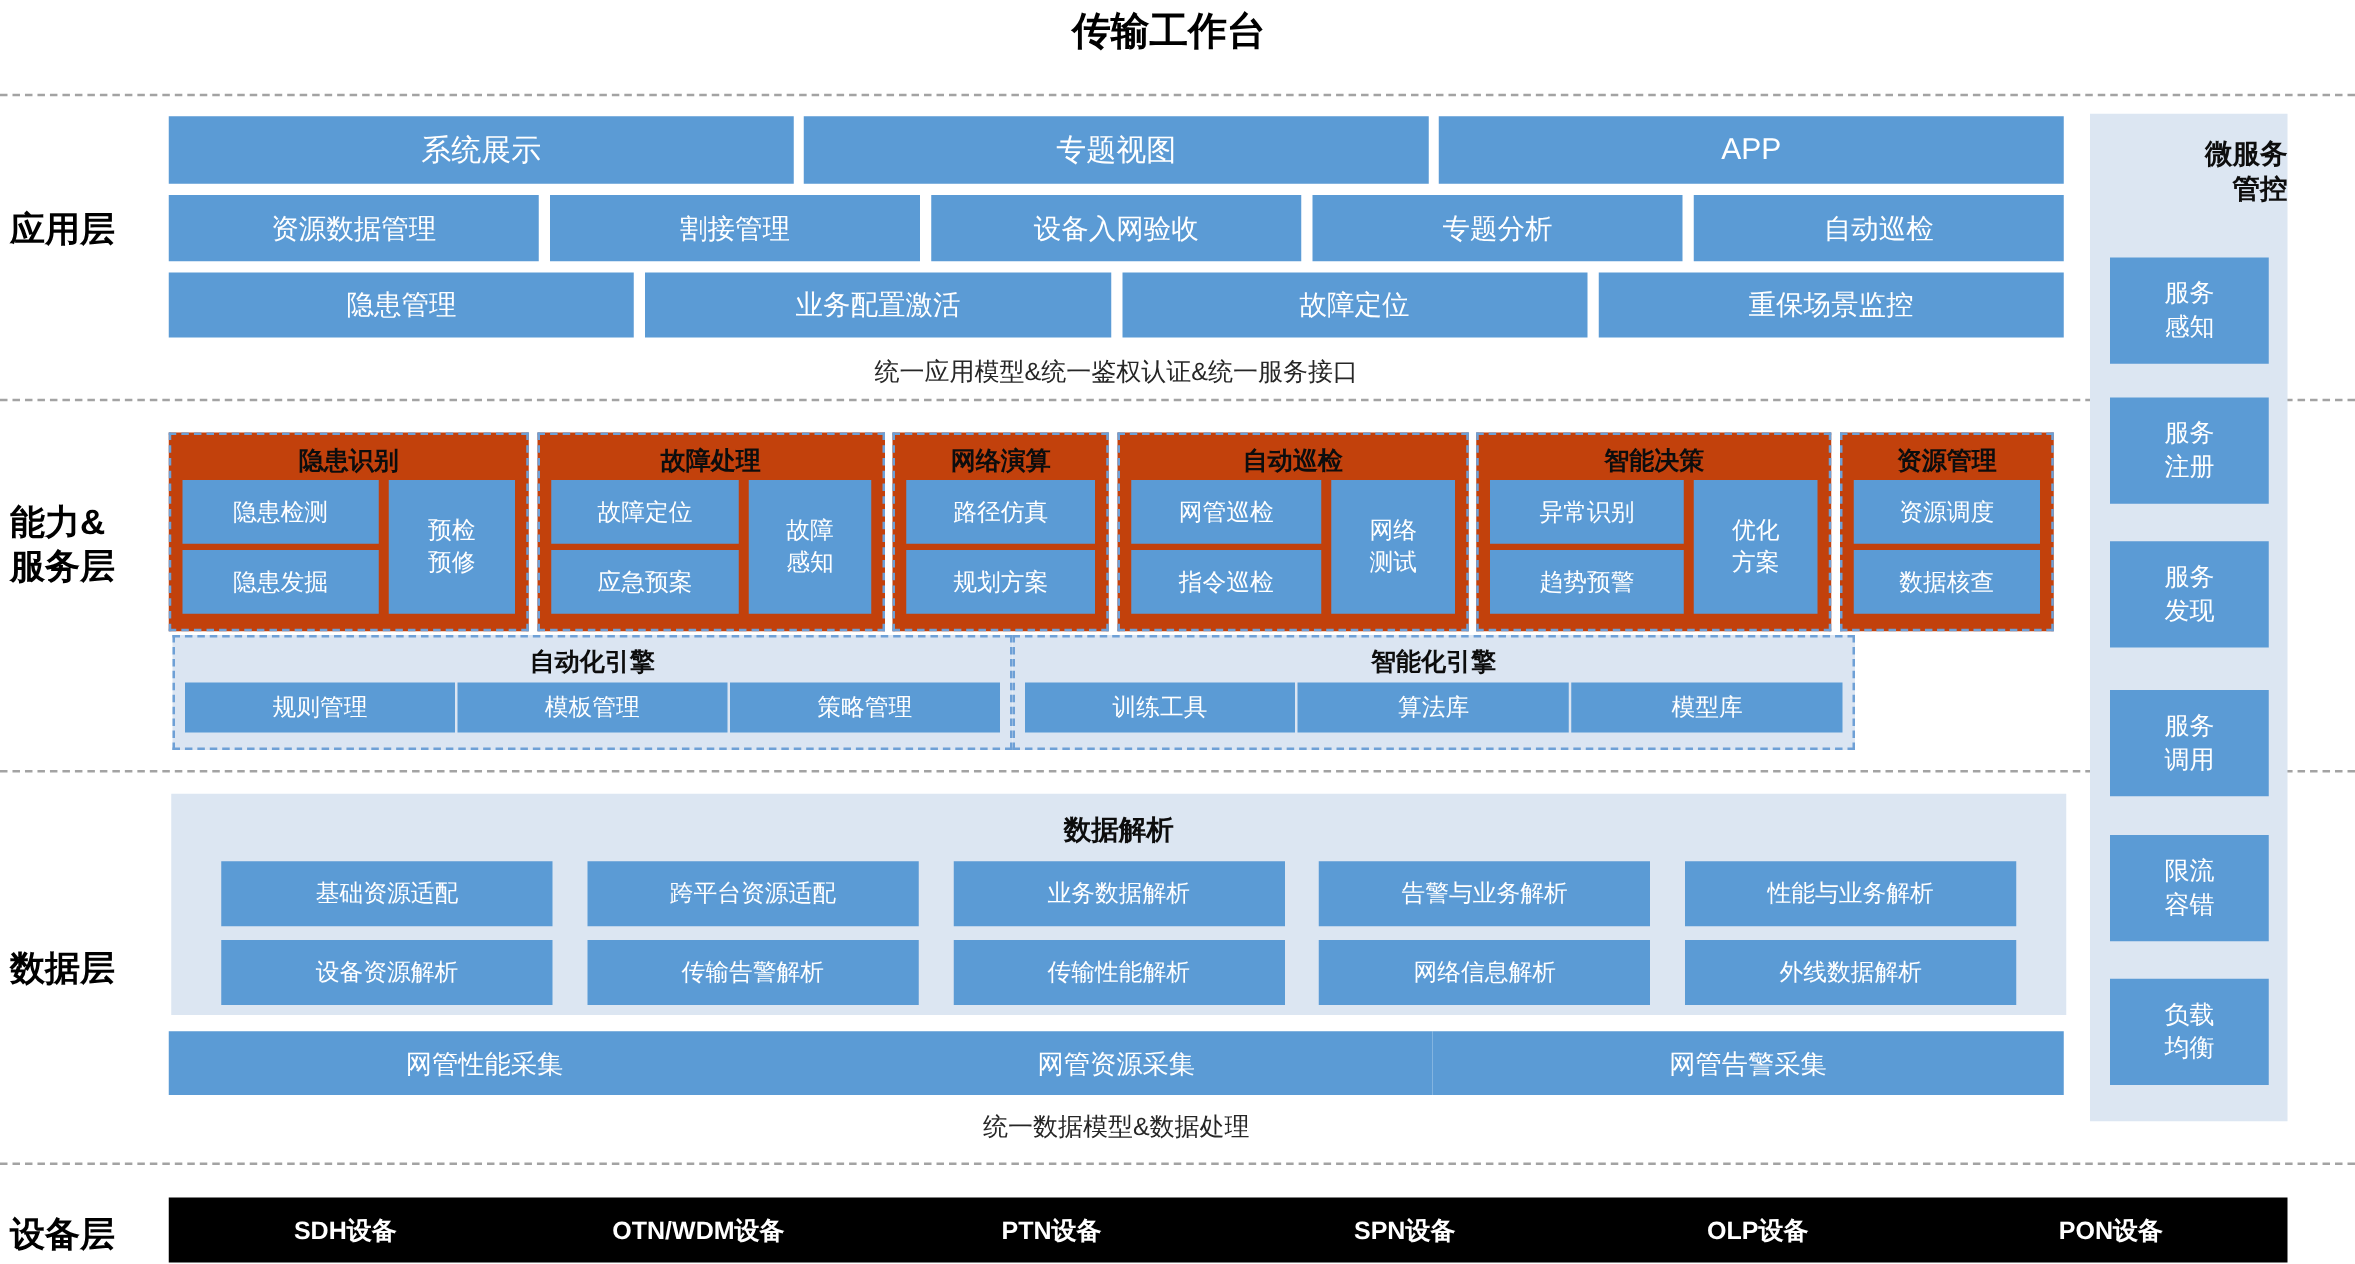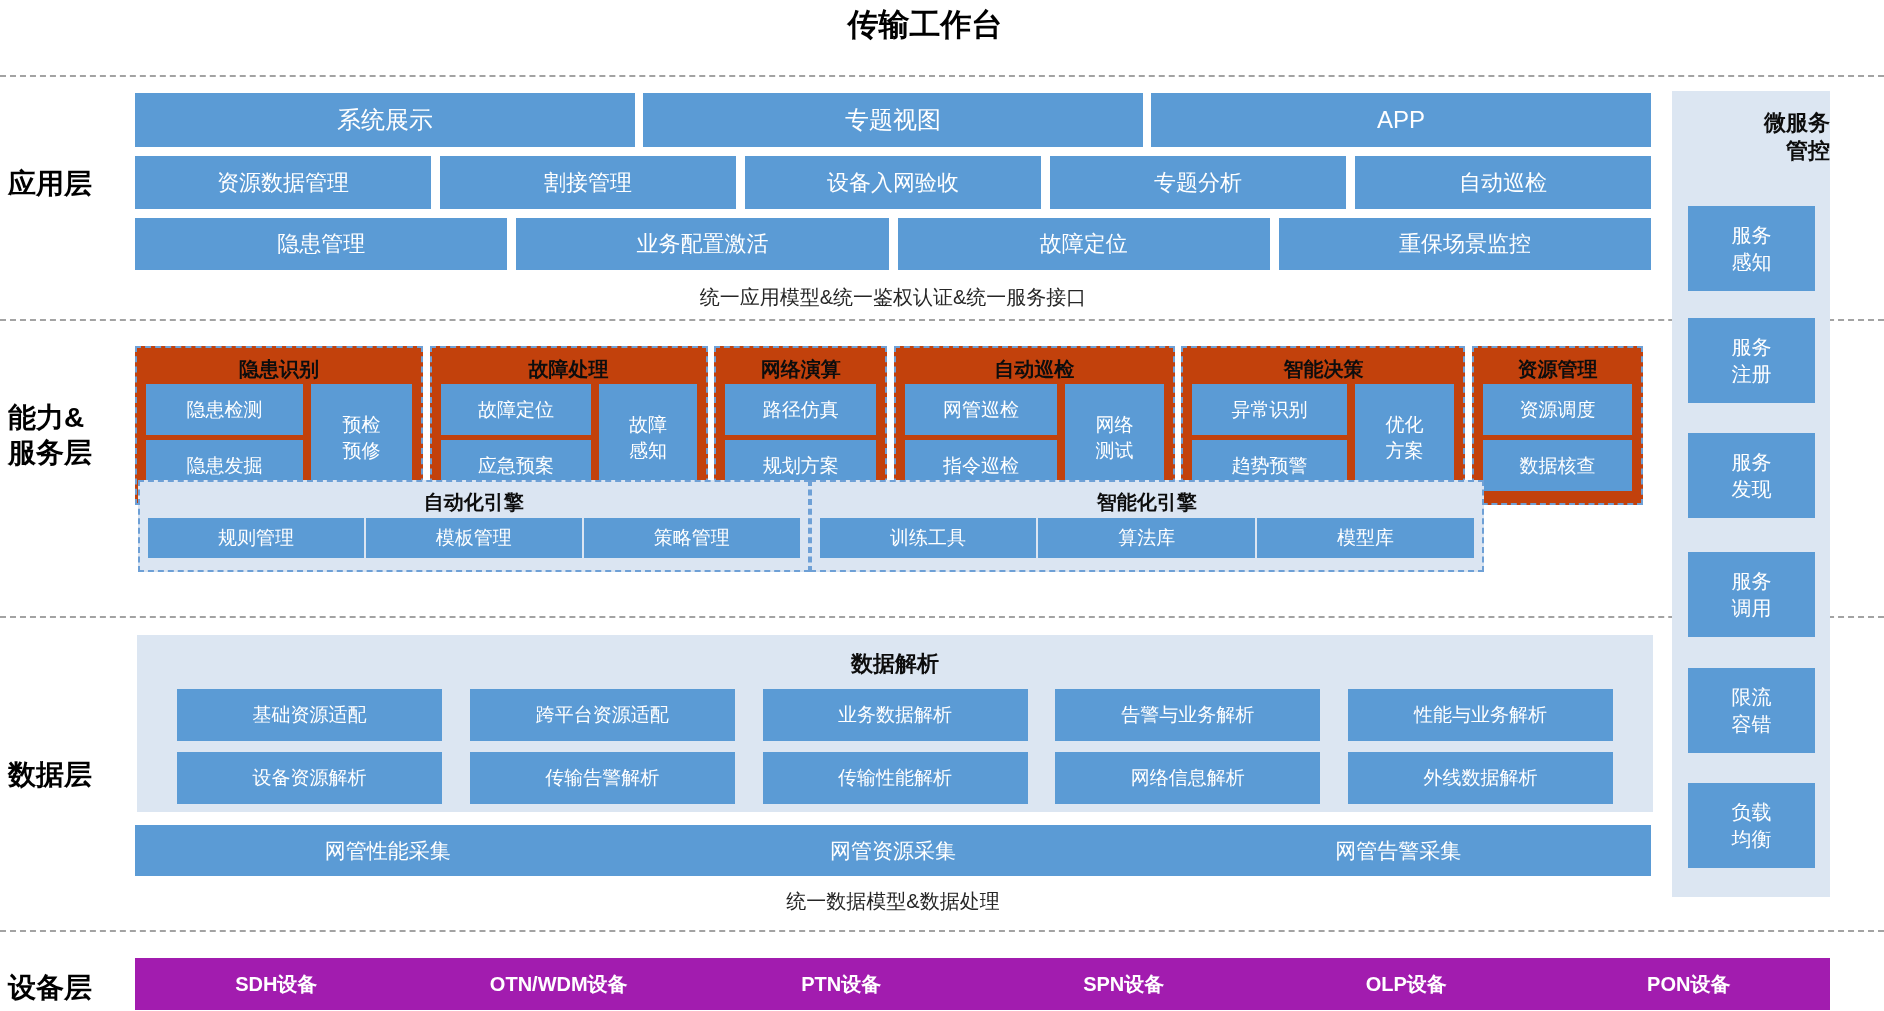--- a/index.html
+++ b/index.html
@@ -1,18 +1,18 @@
 <!DOCTYPE html>
 <html><head>
 <meta charset="utf-8">
 <style>
   html,body{margin:0;padding:0;background:#fff;}
   body{font-family:"Liberation Sans","DejaVu Sans",sans-serif;}
   .canvas{position:relative;width:1884px;height:1011px;background:#fff;overflow:hidden;}
-  .page-title{position:absolute;top:4px;left:2px;width:1846px;text-align:center;
+  .page-title{position:absolute;top:4px;left:12px;width:1846px;text-align:center;
     font-size:31px;font-weight:bold;color:#000;margin:0;}
   .sep{position:absolute;left:0;width:1884px;border-top:2px dashed #a3a3a3;height:0;}
   .layer-label{position:absolute;left:8px;font-size:28px;font-weight:bold;color:#000;line-height:1.25;}
   
   .bbox{background:#5b9bd5;color:#fff;font-weight:normal;display:flex;
     align-items:center;justify-content:center;text-align:center;}
   
   .row{position:absolute;left:135px;width:1516px;display:flex;}
   .row1{top:93px;height:54px;gap:8px;}
   .row1 .bbox{flex:1;font-size:24px;}
@@ -26,41 +26,41 @@
     display:flex;justify-content:space-between;}
   .group{background:#c2410c;border:2px dashed #6ea0d6;box-sizing:border-box;
     padding:6px 9px 12px 9px;display:flex;flex-direction:column;}
   .group-title{font-size:20px;font-weight:bold;color:#0d0d0d;text-align:center;
     height:30px;line-height:30px;flex:none;}
   .group-body{flex:1;display:flex;gap:8px;}
   .group-left{flex:1;display:flex;flex-direction:column;gap:5px;}
   .group-left .bbox{flex:1;font-size:19px;}
   .gtall{width:38%;font-size:19px;line-height:1.35;flex-direction:column;}
   
-  .engine-row{position:absolute;left:138px;top:480px;width:1346px;height:92px;
+  .engine-row{position:absolute;left:138px;top:508px;width:1346px;height:92px;
     display:flex;justify-content:flex-start;}
   .engine{background:#dbe5f2;border:2px dashed #6ea0d6;box-sizing:border-box;
     padding:4px 8px 12px 8px;display:flex;flex-direction:column;}
   .engine-title{font-size:20px;font-weight:bold;color:#0d0d0d;text-align:center;
     height:32px;line-height:32px;flex:none;}
   .engine-boxes{flex:1;display:flex;gap:2px;}
   .engine-boxes .bbox{flex:1;font-size:19px;}
   
   .data-panel{position:absolute;left:137px;top:635px;width:1516px;height:177px;
     background:#dce6f2;box-sizing:border-box;padding:12px 40px 0 40px;}
   .data-title{font-size:22px;font-weight:bold;color:#0d0d0d;text-align:center;
     height:42px;line-height:34px;}
   .data-row{display:flex;justify-content:space-between;height:52px;margin-bottom:11px;}
   .data-row .bbox{width:265px;font-size:19px;}
   .collect-row{position:absolute;left:135px;top:825px;width:1516px;height:51px;
     display:flex;}
   .collect-row .bbox{flex:1;font-size:21px;}
   
   .device-bar{position:absolute;left:135px;top:958px;width:1695px;height:52px;
-    background:#a21caf;display:flex;}
+    background:#000000;display:flex;}
   .device-bar .dcell{flex:1;color:#fff;font-weight:bold;font-size:20px;
     display:flex;align-items:center;justify-content:center;}
   
   .sidebar{position:absolute;left:1672px;top:91px;width:158px;height:806px;
     background:#dce6f2;box-sizing:border-box;}
   .sidebar-title{padding-top:18px;text-align:right;font-size:22px;font-weight:bold;
     color:#0d0d0d;line-height:1.25;}
   .sidebar .bbox{position:absolute;left:16px;width:127px;height:85px;
     font-size:20px;line-height:1.35;flex-direction:column;}
   .two-line span{display:block;}

